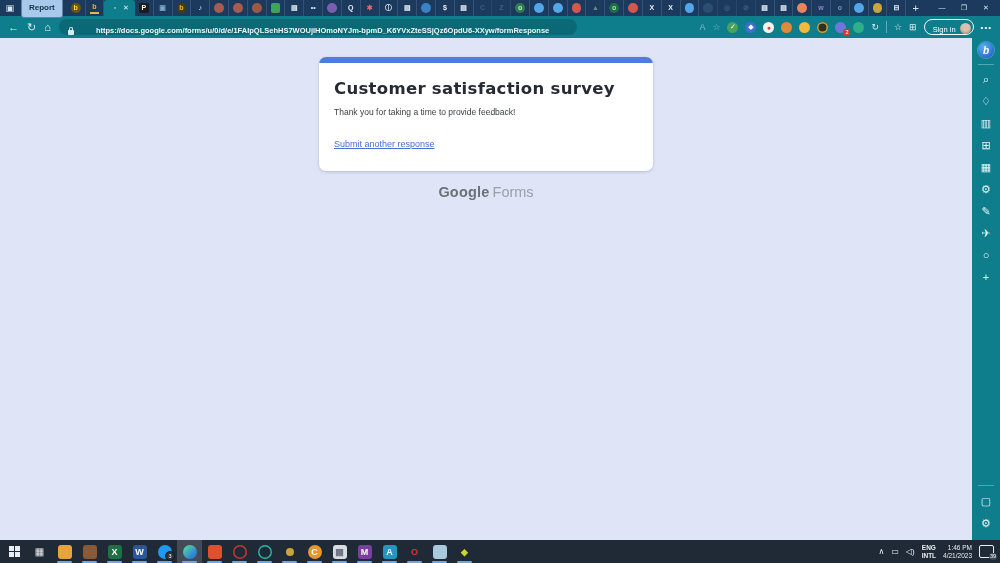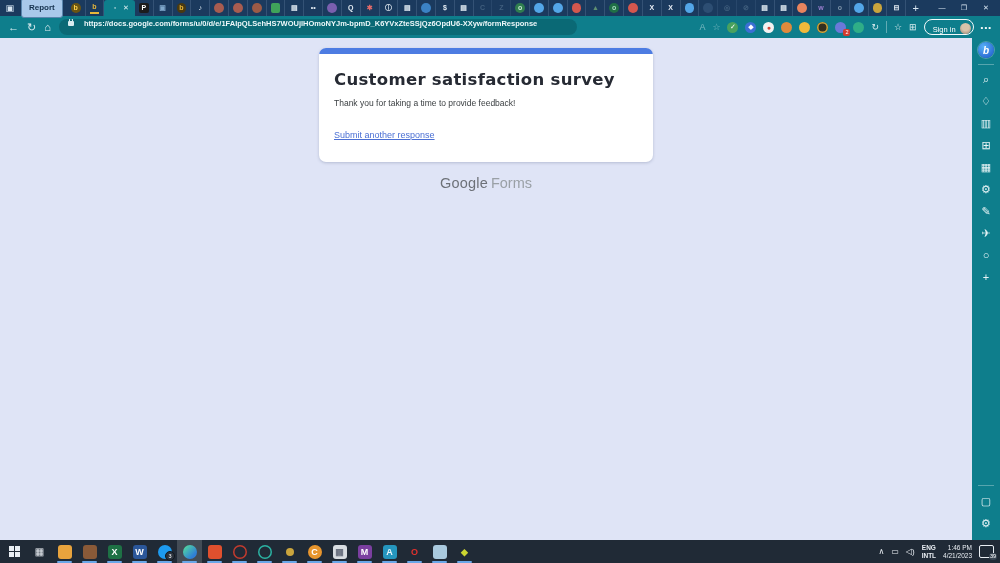--- a/index.html
+++ b/index.html
@@ -22,54 +22,54 @@
   .tab.active{background:#0e7e8c;border-radius:3px 3px 0 0;padding:0 6px;border-right:none;}
   .tab .close{color:#dff0f2;font-size:7px;margin-left:3px;line-height:10px;}
   .newtab{color:#d8e6f2;font-size:11px;padding:0 6px;flex:0 0 auto;}
   .winctl{display:flex;flex:0 0 auto;margin-left:6px;}
   .winctl span{color:#d8e6f2;font-size:7px;width:22px;text-align:center;line-height:16px;}
 
   
   .toolbar{height:22px;background:#0e7e8c;display:flex;align-items:center;padding:0 8px;gap:8px;}
   .navbtn{color:#dcedf0;font-size:11px;line-height:22px;flex:0 0 auto;}
   .addressbar{flex:0 1 500px;height:16px;background:rgba(0,30,36,.22);border-radius:8px;display:flex;
-    align-items:flex-start;padding:0 9px;gap:10px;color:#eef8fa;font-size:7.5px;white-space:nowrap;
+    align-items:flex-end;padding:0 9px;gap:22px;color:#eef8fa;font-size:7.5px;white-space:nowrap;
     overflow:hidden;font-weight:bold;}
   .lock{width:6px;height:5px;background:#d9edf0;border-radius:1px;position:relative;flex:0 0 auto;margin-top:2px;}
   .lock::before{content:"";position:absolute;top:-3px;left:1px;width:4px;height:3px;
     border:1px solid #d9edf0;border-bottom:none;border-radius:3px 3px 0 0;box-sizing:border-box;}
   .url-text{overflow:hidden;text-overflow:ellipsis;}
   .tb-right{margin-left:auto;display:flex;align-items:center;gap:7px;}
   .tbicon{color:#dcedf0;font-size:9px;}
   .tbicon.faded{opacity:.5;}
   .exticon{width:11px;height:11px;border-radius:50%;display:inline-flex;align-items:center;
     justify-content:center;font-size:7px;color:#fff;position:relative;flex:0 0 auto;}
   .exticon .badge{position:absolute;bottom:-3px;right:-4px;background:#d43b2e;color:#fff;
     font-size:5.5px;min-width:7px;height:7px;line-height:7px;border-radius:2px;text-align:center;}
   .tb-divider{width:1px;height:12px;background:rgba(255,255,255,.35);}
   .signin{border:1px solid #f2fafb;border-radius:9px;height:14px;display:flex;align-items:flex-end;
     gap:4px;padding:0 2px 0 8px;color:#fff;font-size:7.5px;}
   .avatar{width:11px;height:11px;border-radius:50%;background:radial-gradient(circle at 50% 38%,#d8c3aa 40%,#b5a08c 70%);}
   .more{color:#fff;font-size:8px;letter-spacing:1px;}
 
   
   .main{display:flex;height:502px;}
-  .content{flex:1;min-width:0;overflow:hidden;padding-top:10px;}
+  .content{flex:1;min-width:0;overflow:hidden;padding-top:19px;}
   .form-col{width:334px;margin:0 auto;}
   .card{background:#fff;border-radius:7px;box-shadow:0 1px 3px rgba(60,70,110,.25);overflow:hidden;}
   .card-accent{height:6px;background:#4d7ce2;}
   .card-body{padding:16px 15px 20px;}
   .form-title{font-family:"DejaVu Sans","Liberation Sans",sans-serif;font-weight:700;font-size:16.5px;
     color:#262a33;letter-spacing:.3px;margin:0;}
   .form-subtitle{font-size:8.5px;color:#3c4043;margin-top:9px;}
   .form-link{display:inline-block;font-size:9px;color:#4a6fd4;text-decoration:underline;margin-top:22px;}
   .form-footer{text-align:center;font-size:7.5px;color:#6f7379;margin-top:13px;}
   .form-footer a{color:#6f7379;text-decoration:underline;}
   .brand{text-align:center;margin-top:13px;font-size:14.5px;}
-  .brand .g{color:#6d7178;font-weight:normal;letter-spacing:.2px;}
+  .brand .g{color:#6d7178;font-weight:bold;letter-spacing:.2px;}
   .brand .f{color:#9aa0a6;margin-left:3px;}
 
   
   .sidebar{width:28px;background:#0e7e8c;display:flex;flex-direction:column;align-items:center;
     padding:4px 0 6px;flex:0 0 auto;}
   .bing{width:16px;height:16px;border-radius:50%;background:radial-gradient(circle at 35% 30%,#57b0f7,#1d55c9);
     color:#fff;font-weight:bold;font-style:italic;font-size:10px;display:flex;align-items:center;
     justify-content:center;margin-bottom:4px;box-shadow:0 0 0 1px rgba(255,255,255,.25);}
   .side-sep{width:16px;height:1px;background:rgba(255,255,255,.3);margin:2px 0 3px;}
   .side-icon{height:22px;color:#e8f4f6;font-size:11px;display:flex;align-items:center;justify-content:center;width:100%;}

